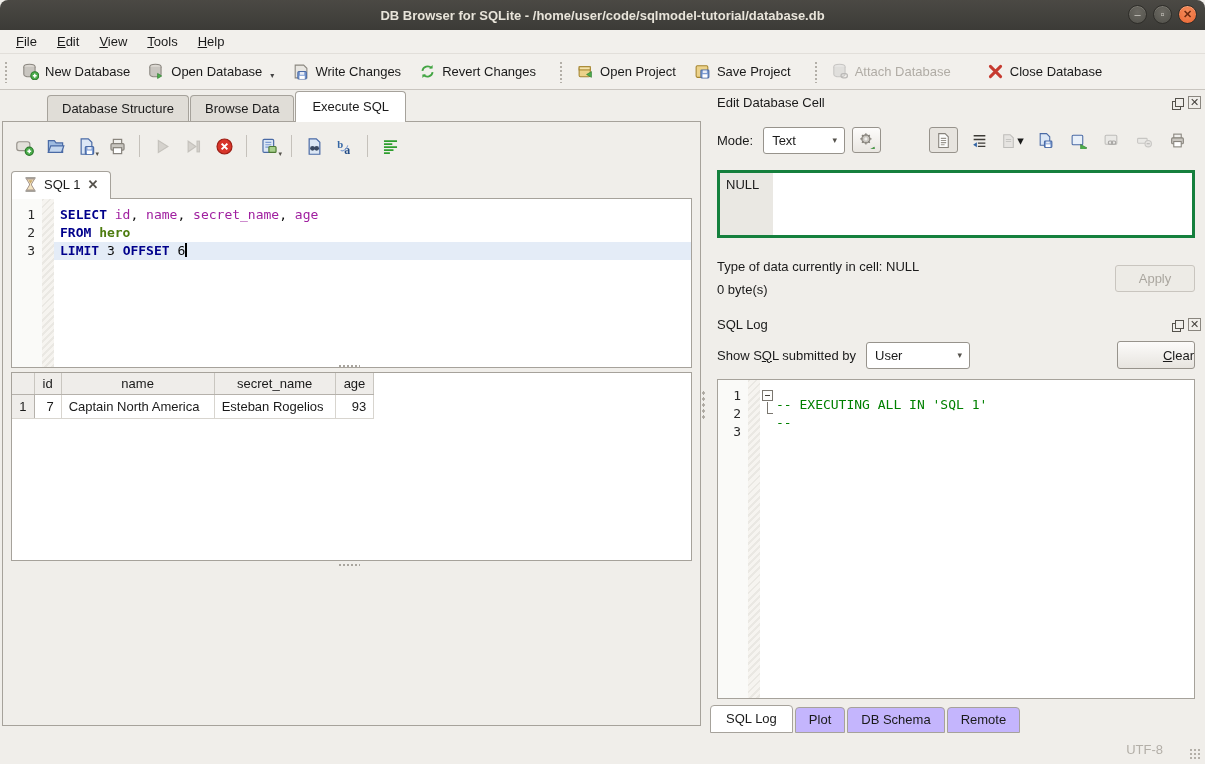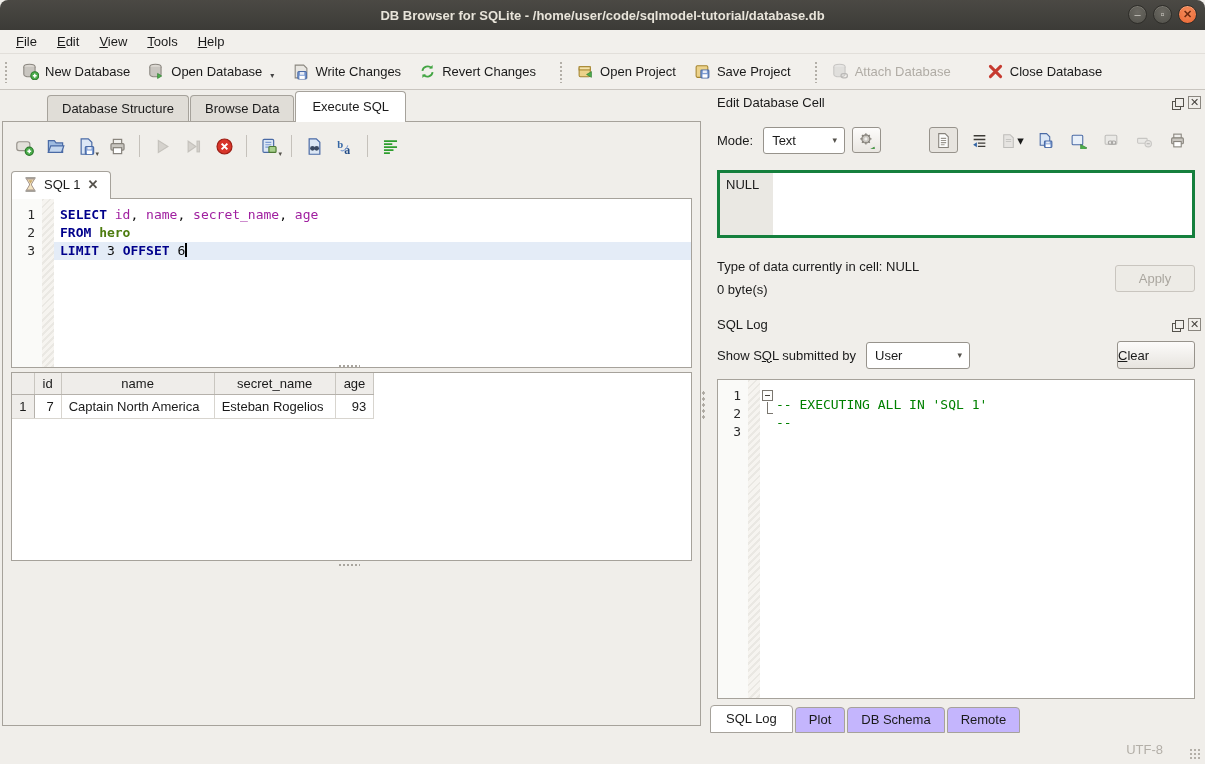--- a/index.html
+++ b/index.html
@@ -134,21 +134,21 @@
   #type-info { position:absolute; left:10px; top:169px; }
   #size-info { position:absolute; left:10px; top:192px; }
   #apply-btn { position:absolute; left:408px; top:175px; width:80px; height:27px;
     border:1px solid #c9c5bf; border-radius:3px; background:#edebe6; color:#aaa69f;
     display:flex; align-items:center; justify-content:center; }
 
   #sqllog-header { position:absolute; left:0; top:224px; width:498px; }
   #show-row { position:absolute; left:10px; top:250px; width:478px; height:30px; display:flex; align-items:center; }
   #user-combo { width:104px; margin-left:10px; }
   #clear-btn { position:absolute; right:0; width:78px; height:28px; border:1px solid #97938c; border-radius:3px;
-    background:linear-gradient(#fcfbfa,#e7e4df); display:flex; align-items:center; justify-content:flex-start; }
+    background:linear-gradient(#fcfbfa,#e7e4df); display:flex; align-items:center; justify-content:flex-end; }
 
   #log-box { position:absolute; left:10px; top:289px; width:478px; height:320px; }
   .fold-col { width:16px; position:relative; padding-top:7px; }
   .log-line { height:18px; line-height:18px; font-family:"DejaVu Sans Mono", monospace;
     font-size:13px; color:#008000; white-space:pre; }
   .fold-slot { height:18px; position:relative; }
   .fold-box { position:absolute; left:2px; top:3px; width:11px; height:11px; border:1px solid #7a766f; background:#fdfdfc; }
   .fold-box:before { content:""; position:absolute; left:2px; top:4px; width:5px; height:1px; background:#44413c; }
   .fold-stem { position:absolute; left:7px; top:15px; width:1px; height:12px; background:#7a766f; }
   .fold-elbow { position:absolute; left:7px; top:0px; width:6px; height:9px; border-left:1px solid #7a766f; border-bottom:1px solid #7a766f; }

